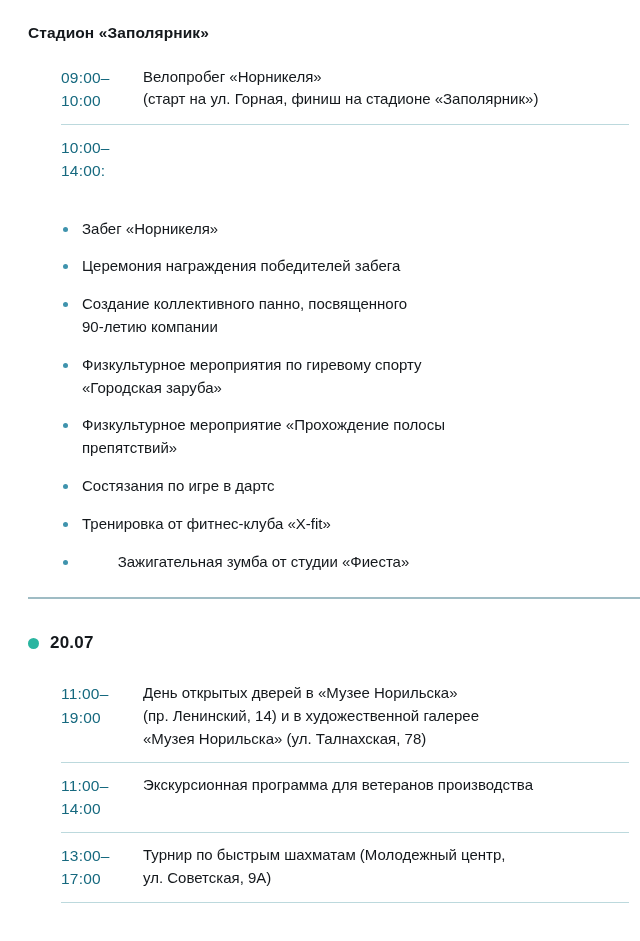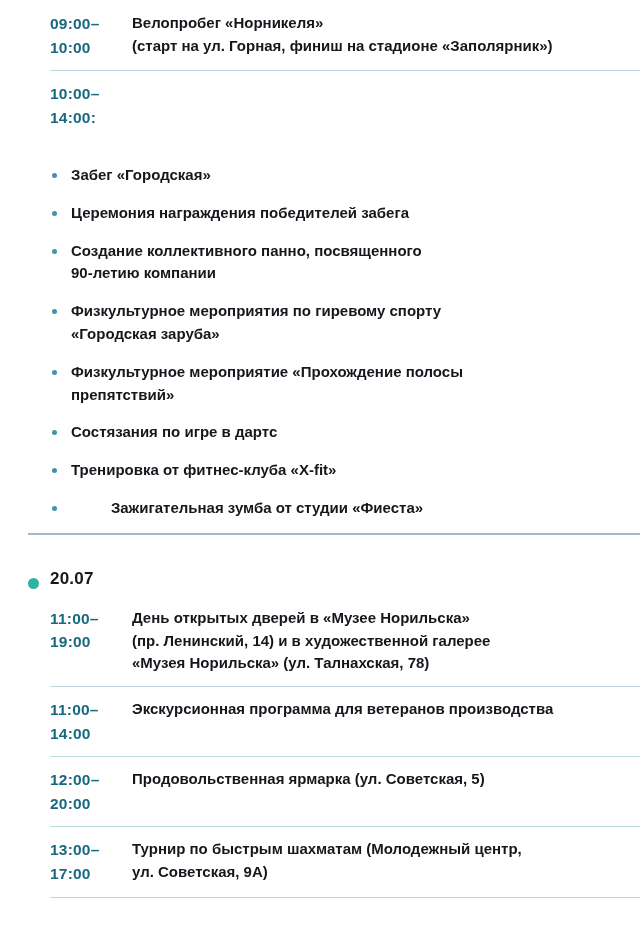--- a/index.html
+++ b/index.html
@@ -31,22 +31,21 @@
     font-size: 15.5px;
     font-weight: bold;
     letter-spacing: 0.1px;
     color: #14181c;
     line-height: 1.2;
   }
 
   
   .schedule {
     padding: 0;
-    margin: 0;
-    font-weight: bold;
+    margin: 11px;
   }
 
   .row {
     display: flex;
     align-items: flex-start;
     padding: 11px 0 11px 0;
     margin: 0 0 0 50px;
     border-bottom: 1.5px solid #bcd9dd;
     box-sizing: border-box;
   }
@@ -113,21 +112,21 @@
     height: 0;
     border-bottom: 2px solid #9fbcc4;
     margin: 0 0 0 28px;
   }
 
   .gap-before-date { height: 34px; }
 
   
   .date-header {
     display: flex;
-    align-items: flex-end;
+    align-items: center;
     margin: 0 0 0 28px;
     padding: 0 12px 6px 0;
   }
   .date-dot {
     width: 11px;
     height: 11px;
     border-radius: 50%;
     background: #2ab5a0;
     flex: 0 0 11px;
     margin-right: 11px;
@@ -137,38 +136,39 @@
     font-weight: bold;
     color: #14181c;
     letter-spacing: 0.2px;
   }
 </style>
 </head>
 <body>
 
 <div class="page">
 
+  <h1 class="venue-title">Стадион «Заполярник»</h1>
 
   <div class="schedule">
 
     <div class="row first-row">
       <div class="time">09:00–
 10:00</div>
       <div class="content">
         <p class="para">Велопробег «Норникеля»
 (старт на ул. Горная, финиш на стадионе «Заполярник»)</p>
       </div>
     </div>
 
     <div class="row no-rule">
       <div class="time">10:00–
 14:00:</div>
       <div class="content">
         <ul class="bullets">
-          <li>Забег «Городская»</li>
+          <li>Забег «Норникеля»</li>
           <li>Церемония награждения победителей забега</li>
           <li>Создание коллективного панно, посвященного
 90-летию компании</li>
           <li>Физкультурное мероприятия по гиревому спорту
 «Городская заруба»</li>
           <li>Физкультурное мероприятие «Прохождение полосы
 препятствий»</li>
           <li>Состязания по игре в дартс</li>
           <li>Тренировка от фитнес-клуба «X-fit»</li>
           <li>Зажигательная зумба от студии «Фиеста»</li>
@@ -199,27 +199,20 @@
     </div>
 
     <div class="row">
       <div class="time">11:00–
 14:00</div>
       <div class="content">
         <p class="para">Экскурсионная программа для ветеранов производства</p>
       </div>
     </div>
 
-    <div class="row">
-      <div class="time">12:00–
-20:00</div>
-      <div class="content">
-        <p class="para">Продовольственная ярмарка (ул. Советская, 5)</p>
-      </div>
-    </div>
 
     <div class="row">
       <div class="time">13:00–
 17:00</div>
       <div class="content">
         <p class="para">Турнир по быстрым шахматам (Молодежный центр,
 ул. Советская, 9А)</p>
       </div>
     </div>
 

